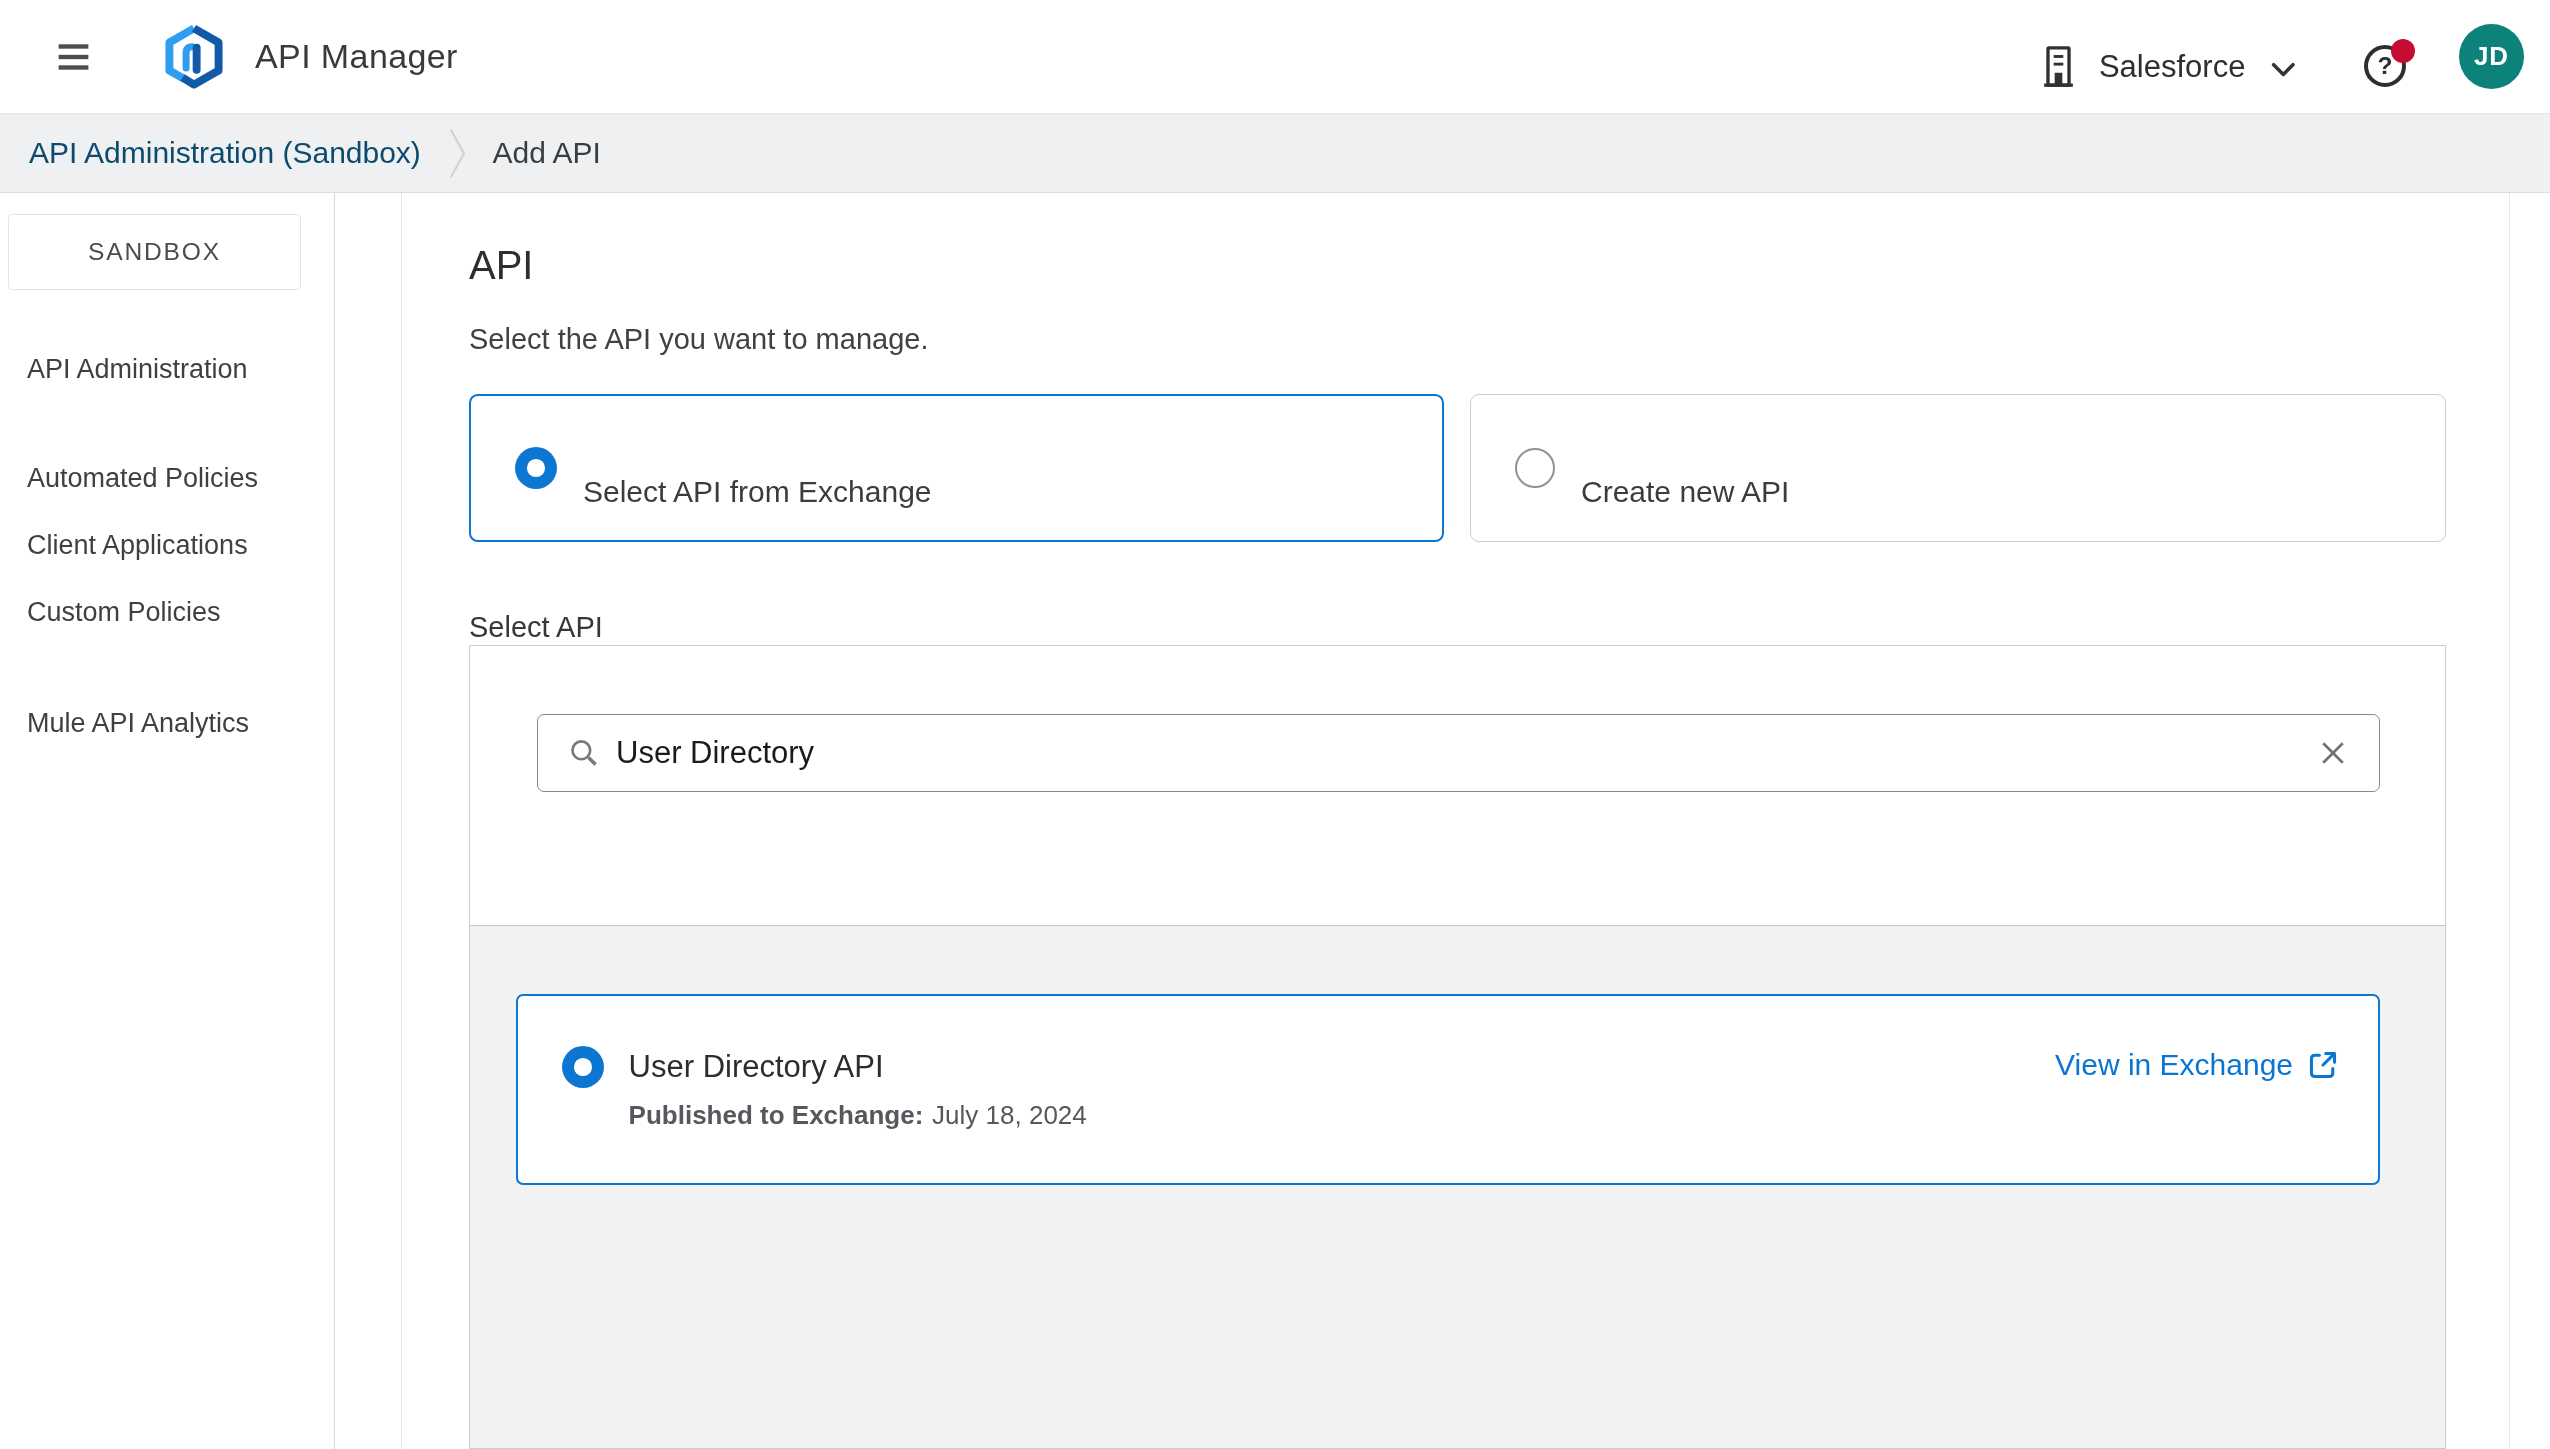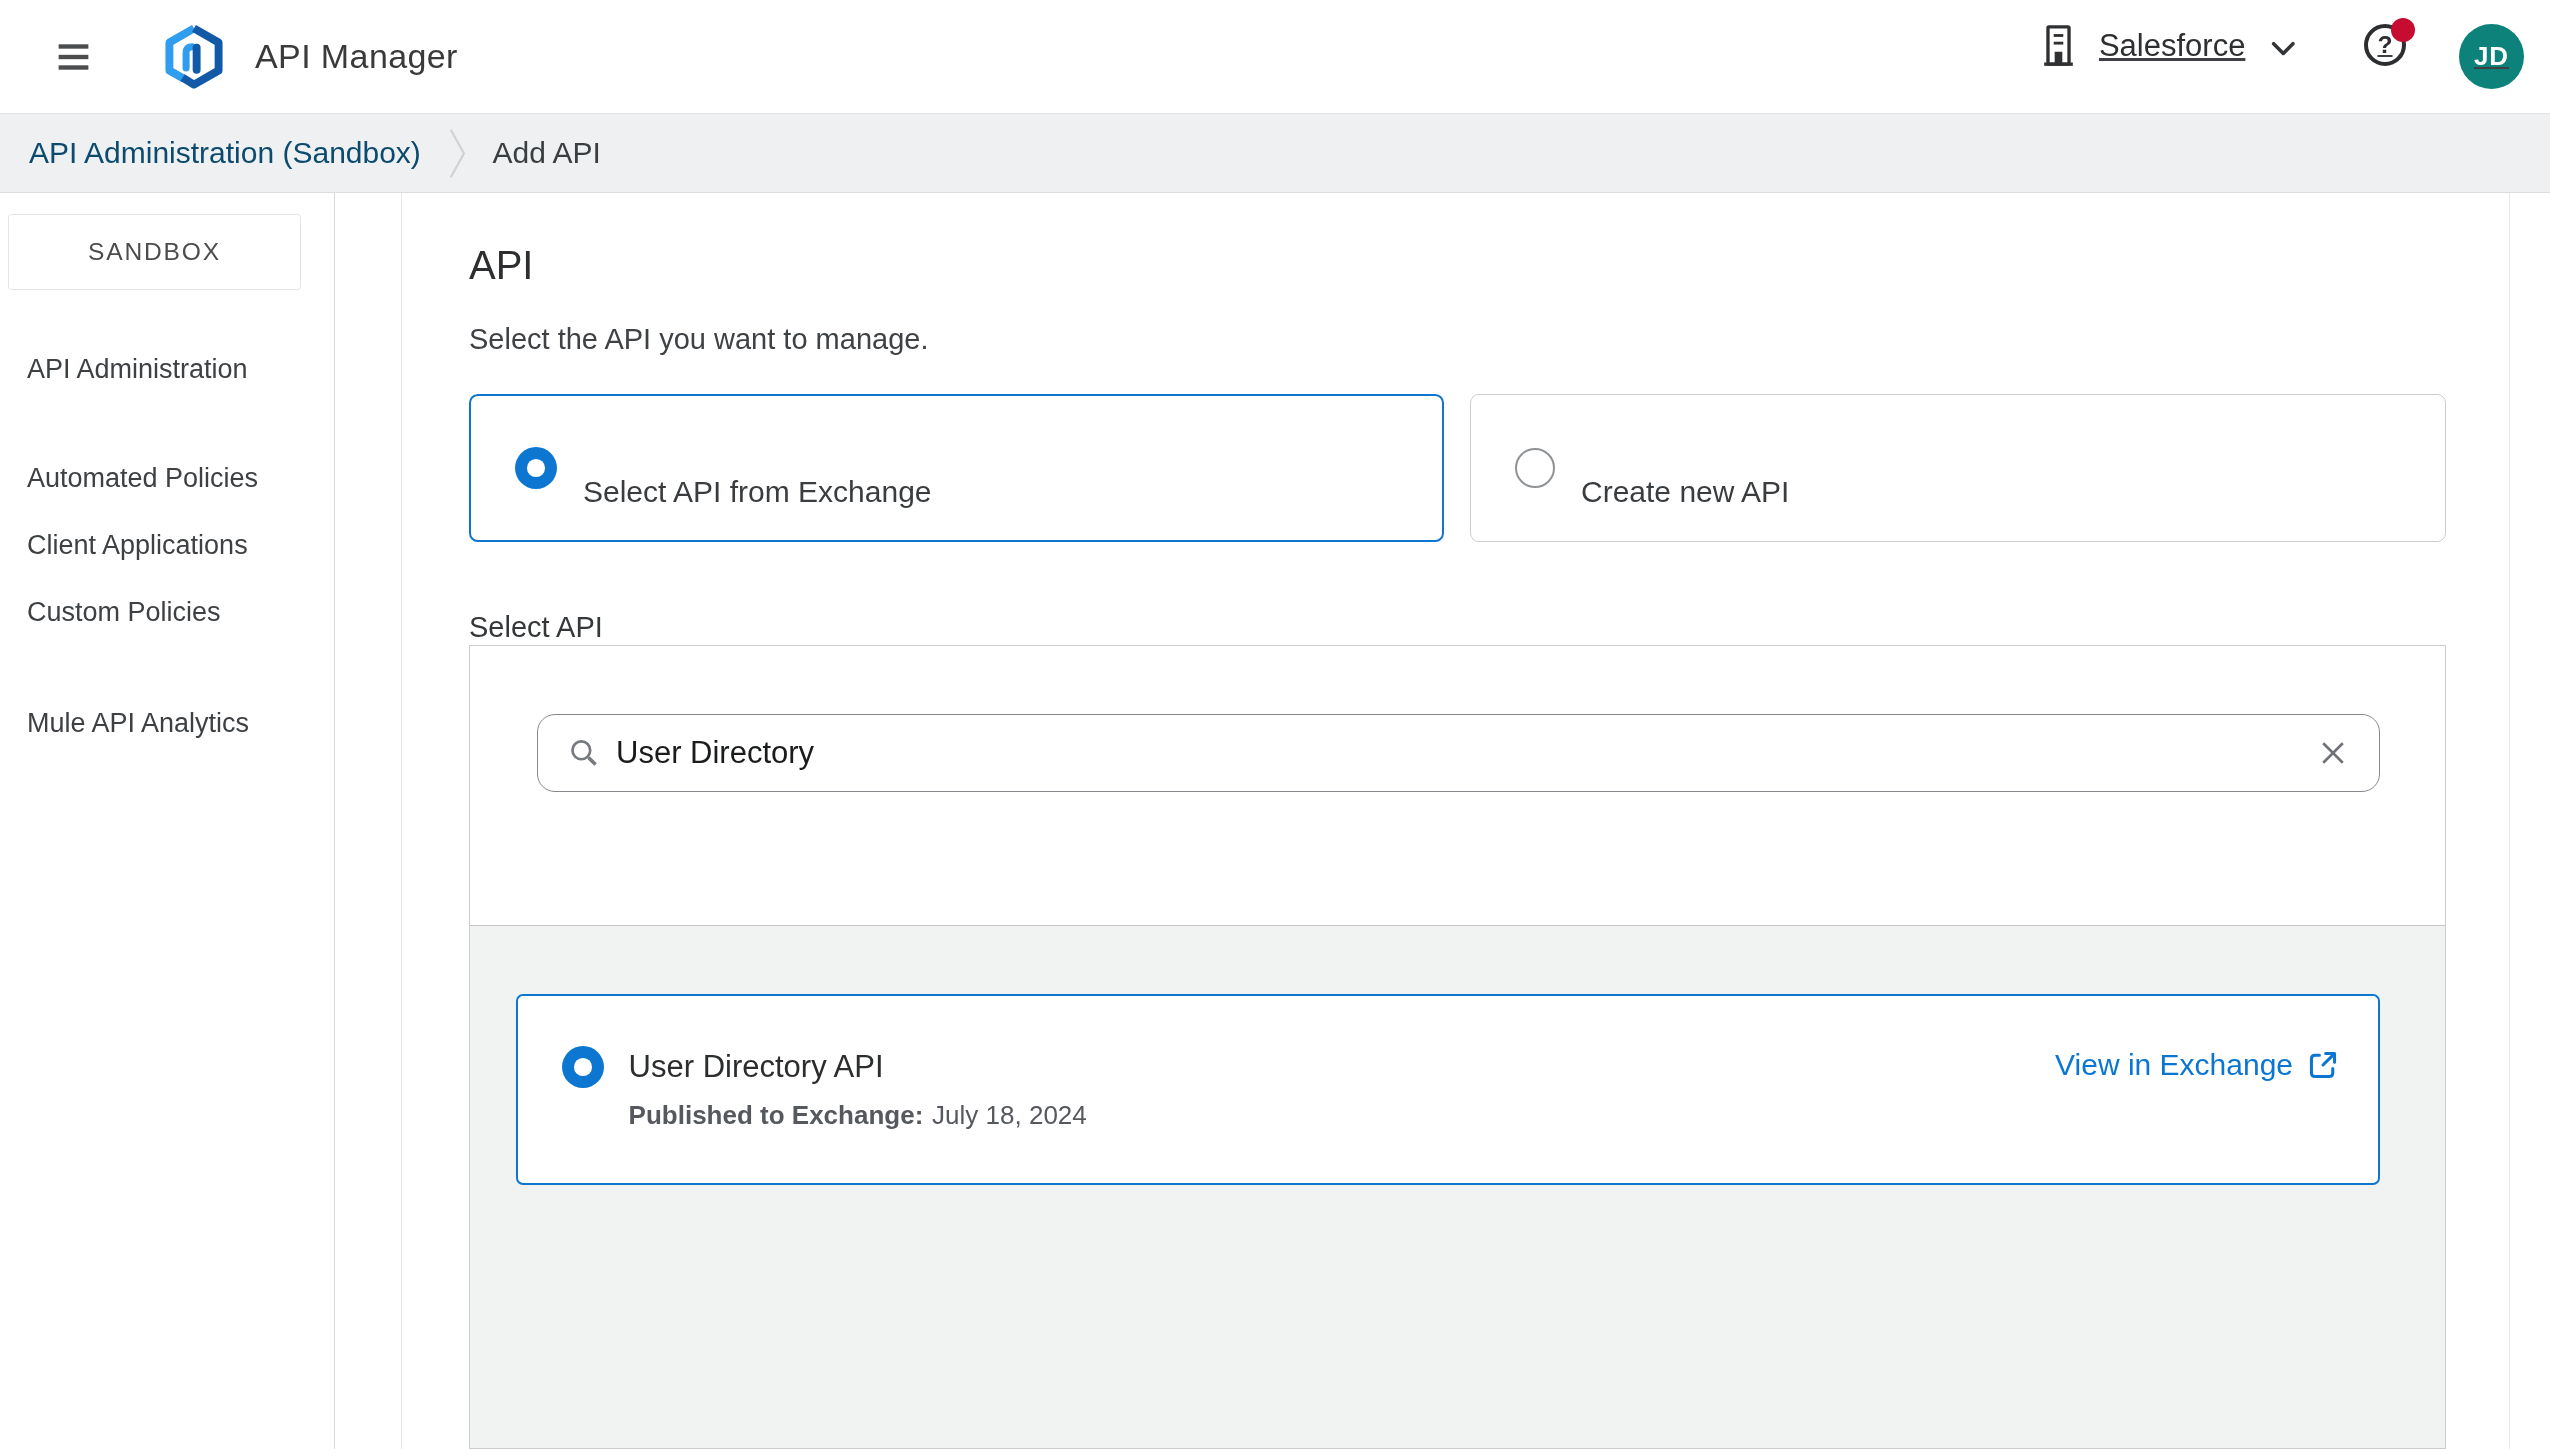--- a/index.html
+++ b/index.html
@@ -11,21 +11,21 @@
   
   .header {
     height: 114px; flex: 0 0 114px;
     display: flex; align-items: center;
     padding: 0 26px 0 56px;
     background: #fff; border-bottom: 1.8px solid #e3e4e5;
   }
   .hamburger { width: 35px; height: 30px; cursor: pointer; flex: 0 0 auto; }
   .logo { width: 58px; height: 65px; margin-left: 74px; flex: 0 0 auto; }
   .app-title { margin-left: 32px; font-size: 34px; font-weight: 500; color: #3a3a3a; letter-spacing: 0.4px; }
-  .header-right { margin-left: auto; display: flex; align-items: flex-start; text-decoration: underline; }
+  .header-right { margin-left: auto; display: flex; align-items: flex-end; }
   .org-switcher { display: flex; align-items: center; cursor: pointer; }
   .org-name { margin-left: 23px; font-size: 31px; color: #2d2f31; }
   .org-chevron { margin-left: 26px; margin-top: 5.3px; }
   .help-wrap { position: relative; width: 44px; height: 44px; margin-left: 68px; cursor: pointer; }
   .help-circle {
     width: 42px; height: 42px; border: 4.4px solid #2c2e30; border-radius: 50%;
     display: flex; align-items: center; justify-content: center;
     font-size: 24.6px; font-weight: 700; color: #2c2e30; background: #fff;
   }
   .notif-dot { position: absolute; top: -6.1px; right: -7px; width: 24px; height: 24px; border-radius: 50%; }
@@ -88,21 +88,21 @@
   .radio-on .dot { position: absolute; left: 50%; top: 50%; width: 17.6px; height: 17.6px; margin: -8.8px 0 0 -8.8px; border-radius: 50%; background: #fff; }
   .radio-off { width: 40px; height: 40px; border-radius: 50%; background: #fff; border: 2.6px solid #8f9295; flex: 0 0 40px; }
 
   .select-api-label { font-size: 29px; color: #35383a; line-height: 35px; }
 
   .picker-panel { flex: 1; min-height: 0; border: 1.8px solid #caccce; display: flex; flex-direction: column; overflow: hidden; background: #fff; }
   .picker-top { height: 279px; flex: 0 0 279px; padding: 68px 65px 0 67px; background: #fff; }
 
   .search-box {
     height: 78px; width: 100%;
-    border: 1.8px solid #85898d; border-radius: 18px; background: #fff;
+    border: 1.8px solid #85898d; border-radius: 7px; background: #fff;
     display: flex; align-items: center; padding: 0 30px;
   }
   .search-box input {
     flex: 1; margin-left: 16px; border: none; outline: none;
     font-family: "Liberation Sans", "DejaVu Sans", sans-serif;
     font-size: 31px; color: #191b1d; background: transparent;
   }
   .search-clear { width: 32px; height: 32px; cursor: pointer; flex: 0 0 auto; }
 
   .results-area { flex: 1; min-height: 0; background: #f1f2f2; border-top: 1.8px solid #c2c4c5; padding: 68px 65px 0 46px; }

